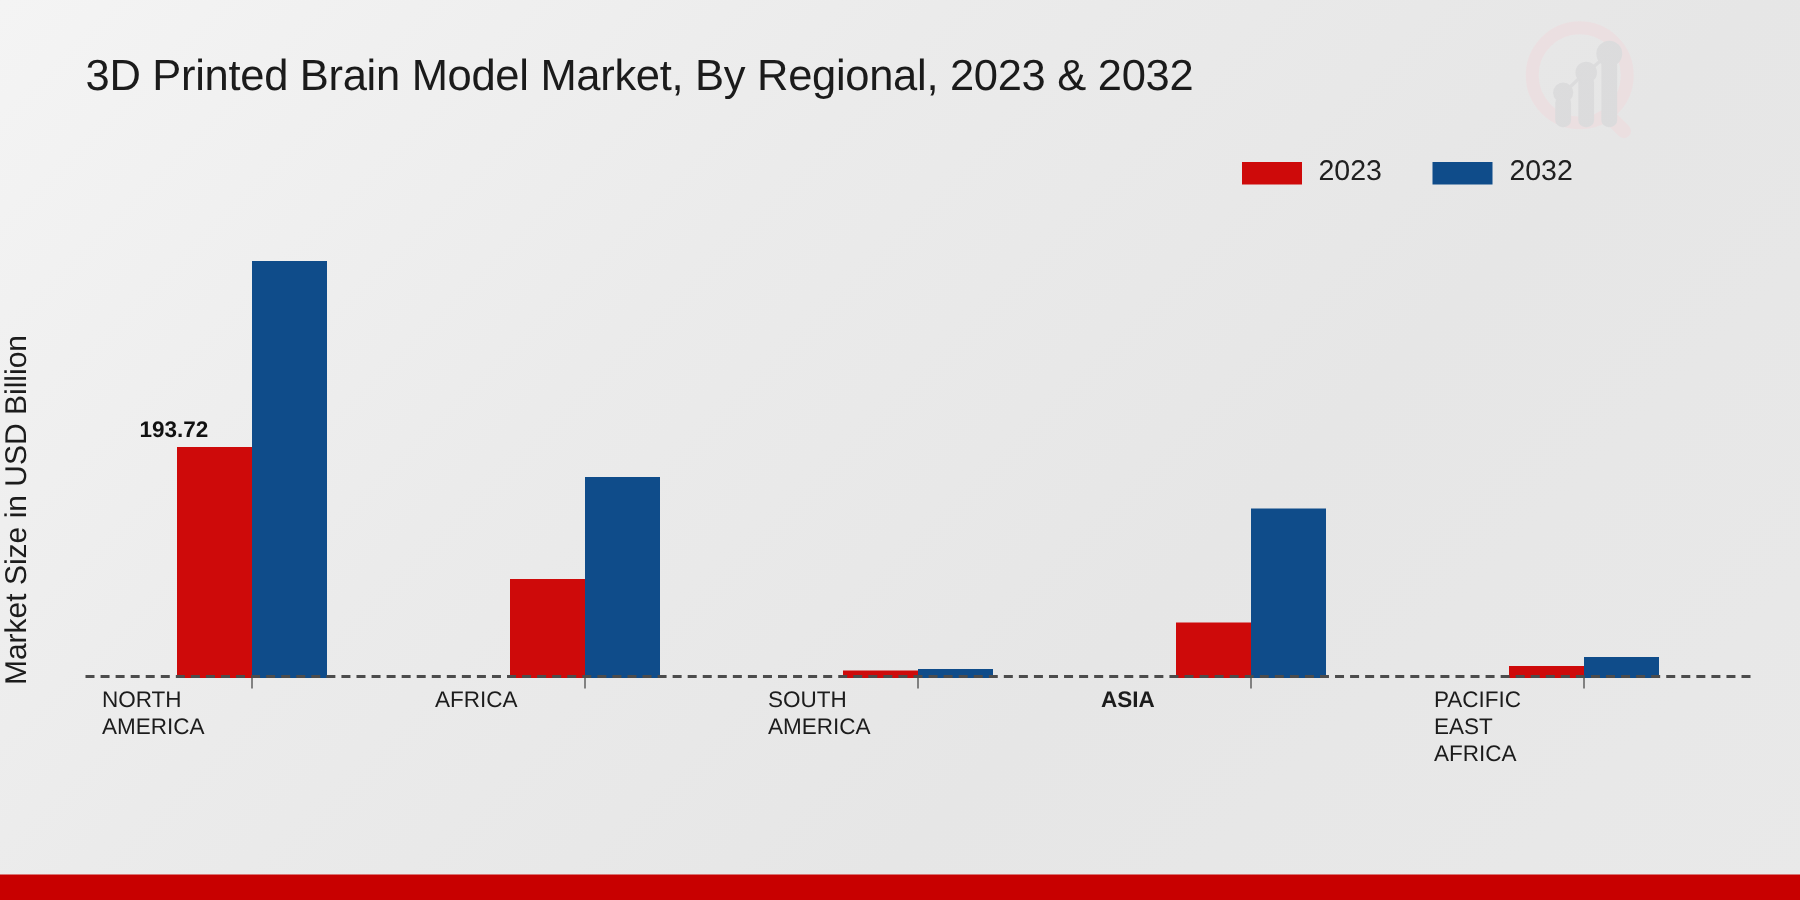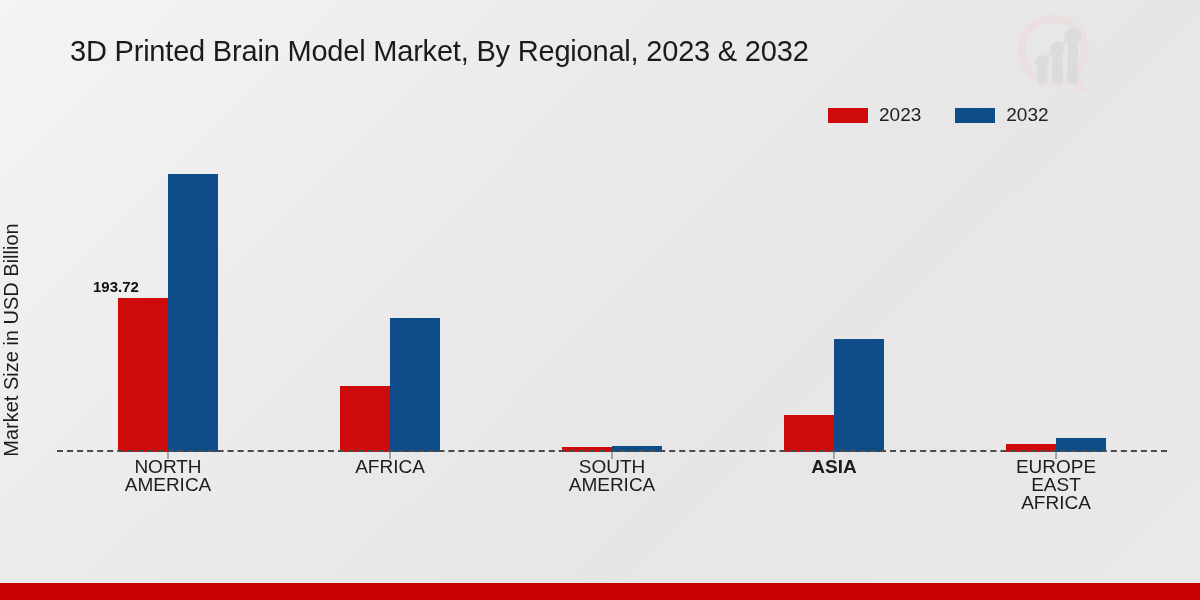--- a/index.html
+++ b/index.html
@@ -15,21 +15,21 @@
   #watermark {
     position: absolute;
     top: 8px; right: 95px;
     width: 96px; height: 96px;
     opacity: 0.5;
   }
 
   
   #chart-title {
     position: absolute;
-    left: 70px; top: 35px;
+    left: 57px; top: 35px;
     font-size: 29px;
     font-weight: 400;
     color: #1b1b1b;
     letter-spacing: -0.2px;
     white-space: nowrap;
   }
 
   
   #legend {
     position: absolute;
@@ -85,22 +85,22 @@
     width: 1px; height: 7px;
     background: #606060;
     transform: translateX(-0.5px);
   }
   .cat-label {
     position: absolute;
     top: 308px;
     width: 200px;
     left: 50%;
     transform: translateX(-100px);
-    text-align: center;
-    font-size: 19px;
+    text-align: left;
+    font-size: 15px;
     line-height: 18px;
     color: #1c1c1c;
   }
 
   
   #y-axis-title {
     position: absolute;
     left: 0px; top: 175px;
     width: 330px;
     transform-origin: 0 0;
@@ -199,21 +199,21 @@
           <div>ASIA</div>
         </div>
       </div>
       <div class="group" style="left: 888px; width: 222px;">
         <div class="bars">
           <div class="bar c2023" title="10" style="height: 7.94737px; background: rgb(206, 10, 10);"></div>
           <div class="bar c2032" title="18" style="height: 14.3053px; background: rgb(15, 76, 138);"></div>
         </div>
         <div class="tick"></div>
         <div class="cat-label">
-          <div>EUROPE</div>
+          <div>PACIFIC</div>
           <div>EAST</div>
           <div>AFRICA</div>
         </div>
       </div>
     </div>
   <div id="baseline"></div>
 </div>
 
 <div id="footer-bar"></div>
 

